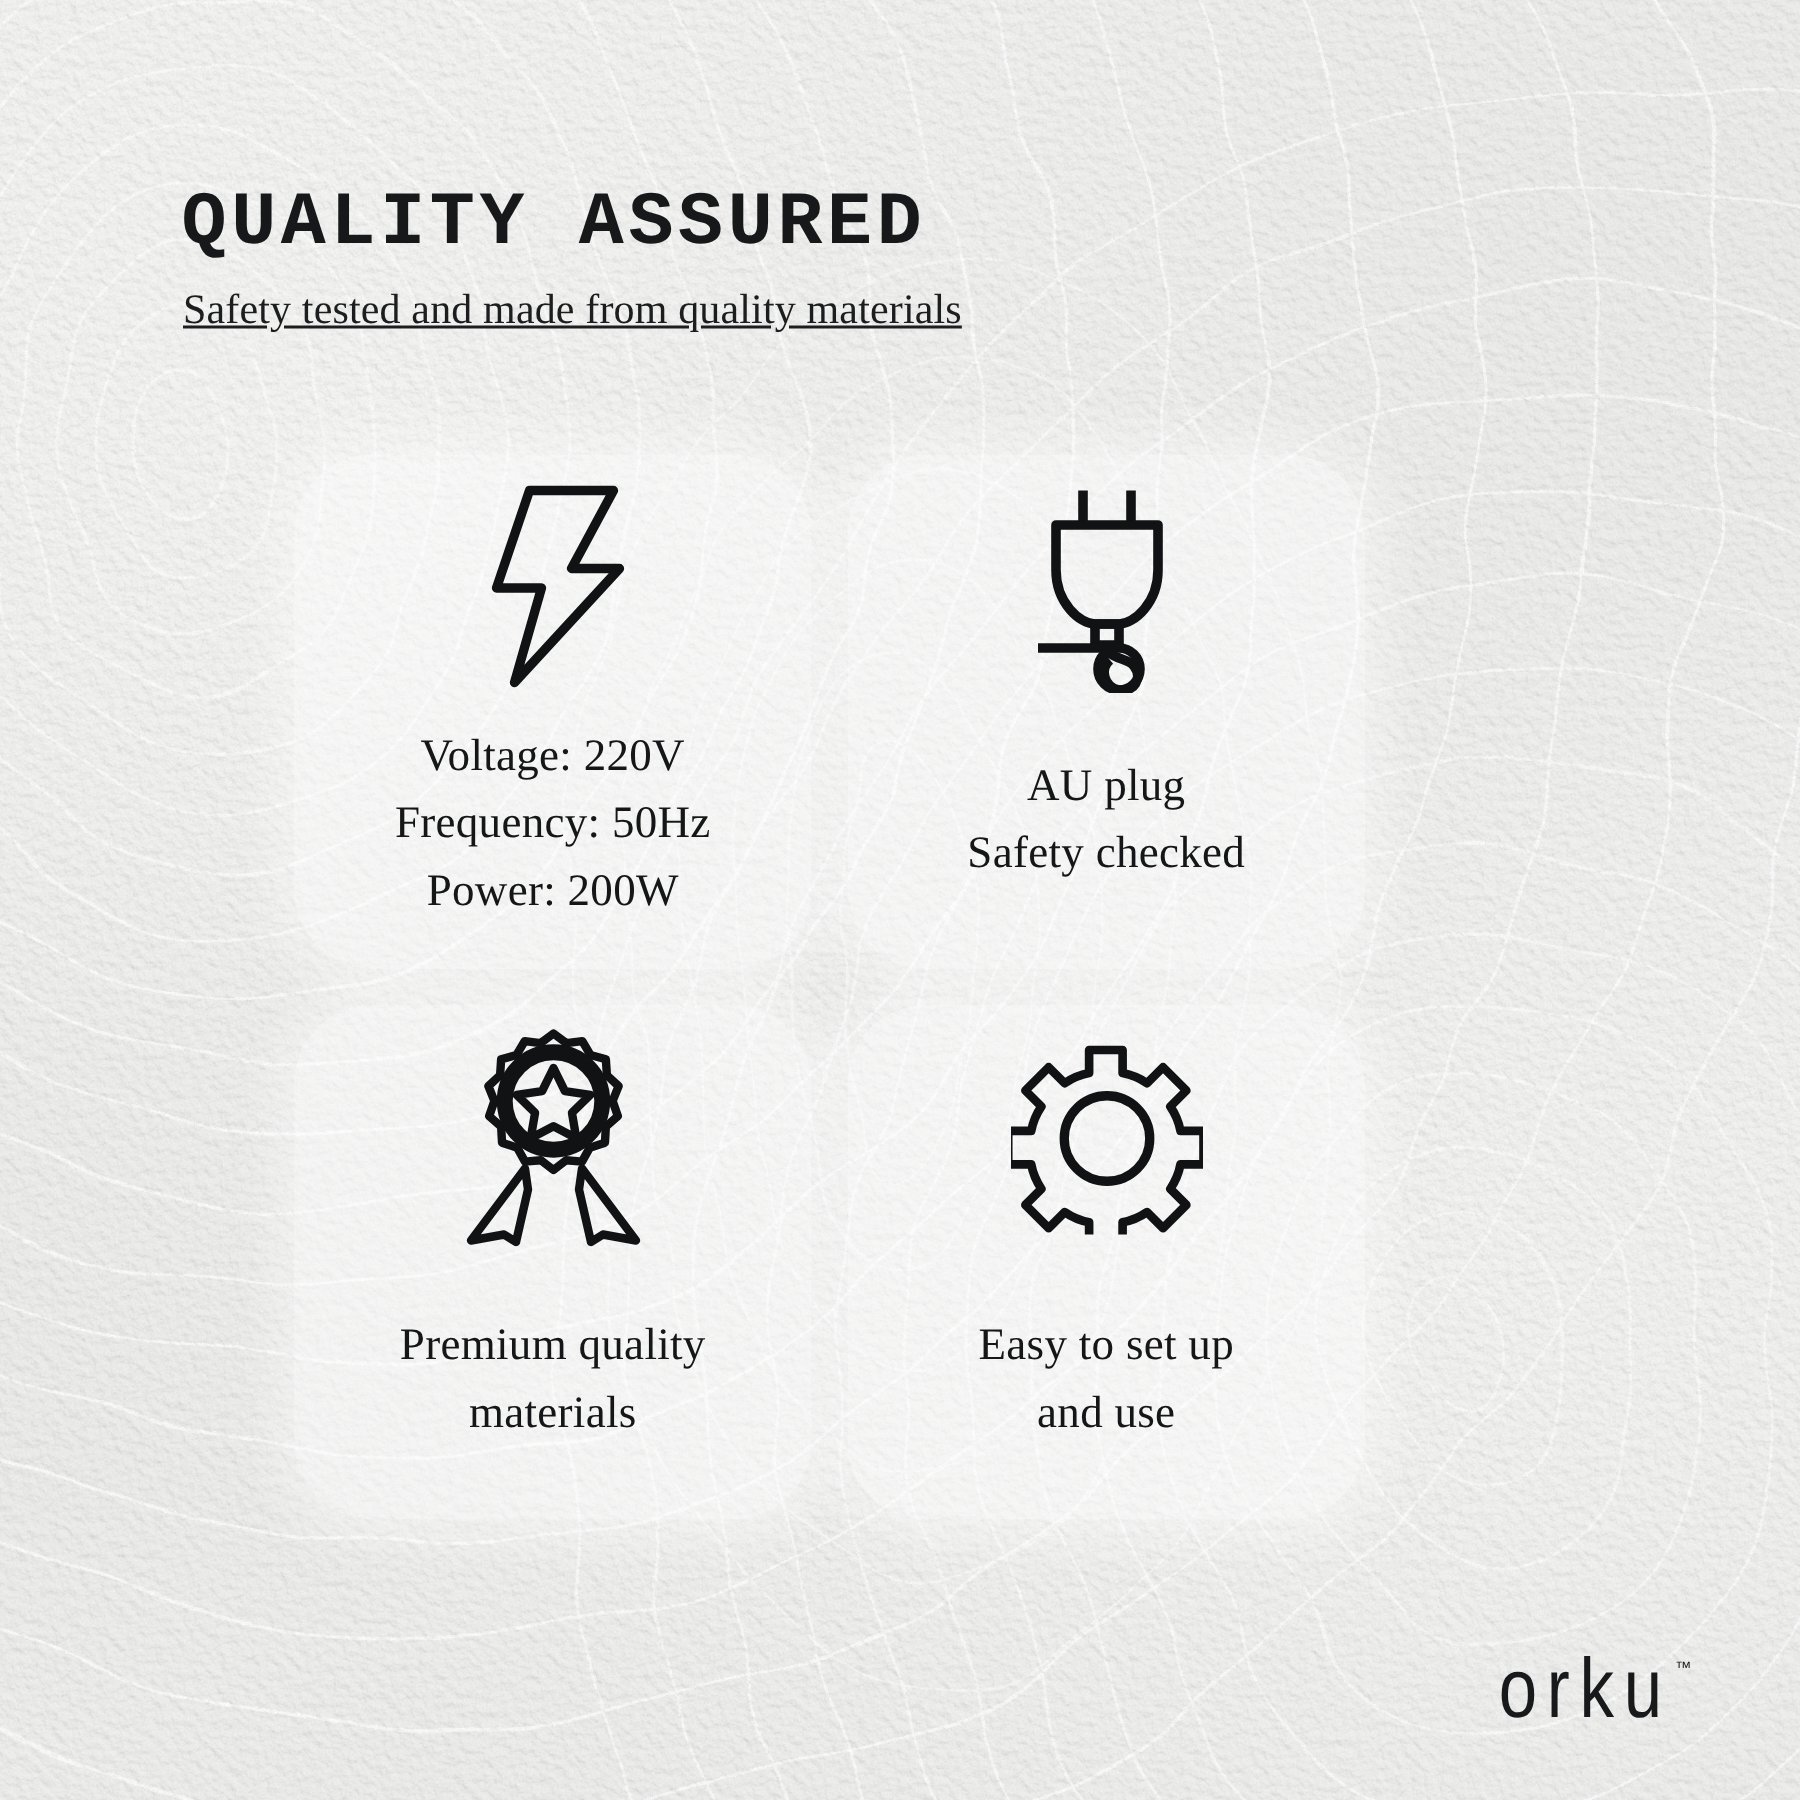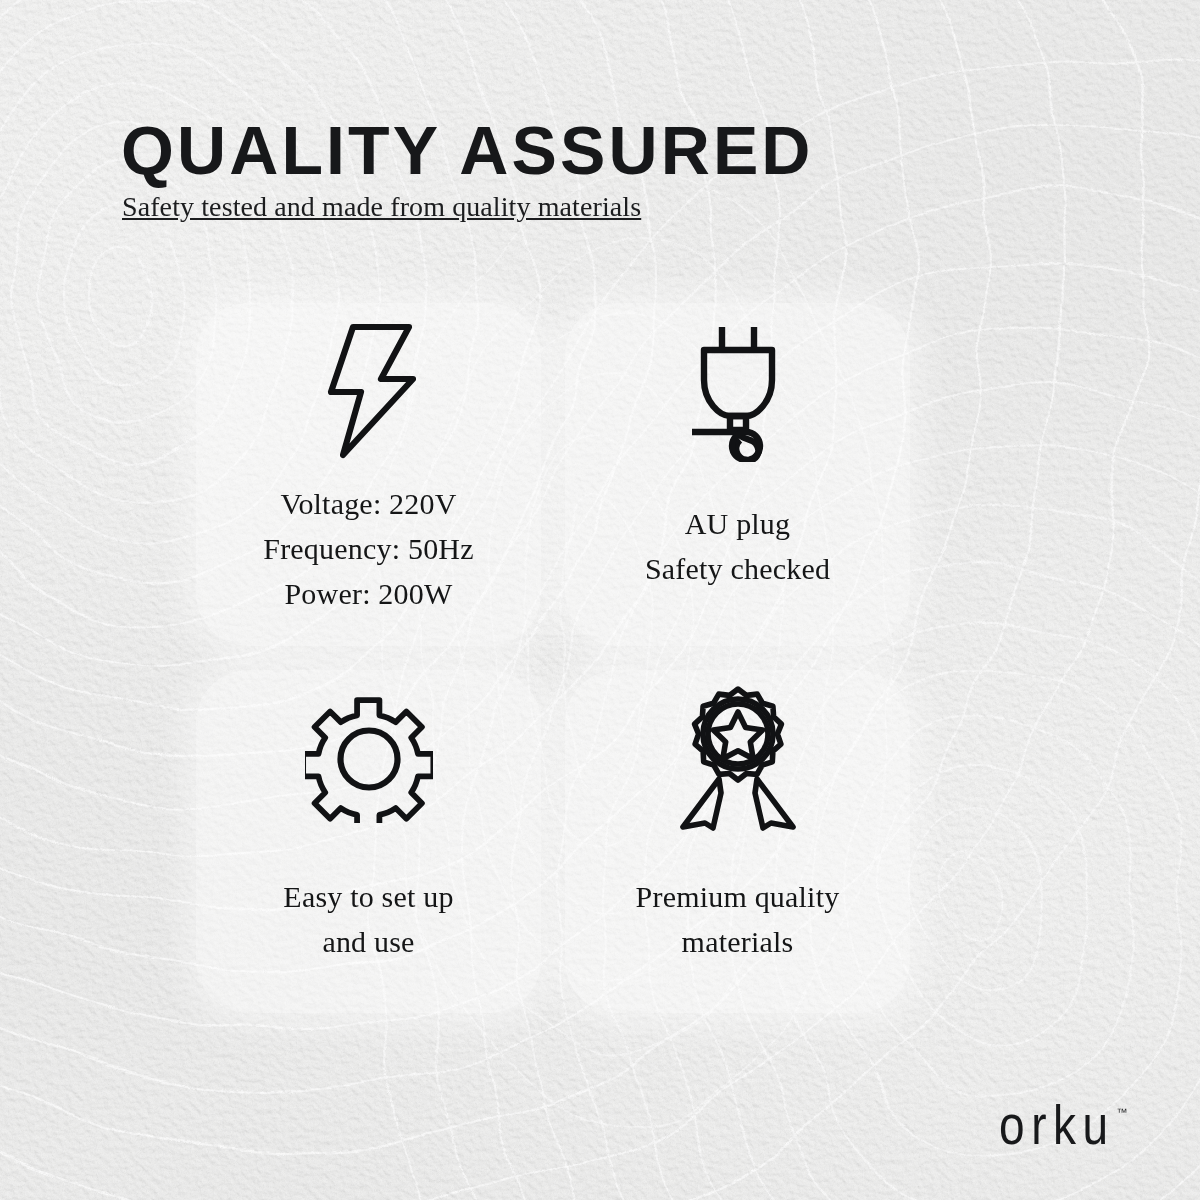--- a/index.html
+++ b/index.html
@@ -48,23 +48,23 @@
 
   
   .header {
     position: absolute;
     left: 121px;
     top: 122px;
     width: 900px;
   }
   .title {
     margin: 0;
-    font-family: Liberation Sans, sans-serif;
+    font-family: Liberation Mono, monospace;
     font-weight: 700;
-    font-size: 68px;
+    font-size: 50px;
     line-height: 56px;
     letter-spacing: 3.1px;
     color: #17181a;
   }
   .subtitle {
     margin: 13px 0 0 1px;
     font-family: "Liberation Serif", serif;
     font-weight: 400;
     font-size: 28px;
     line-height: 32px;
@@ -277,64 +277,64 @@
 
           <line x1="14" y1="110" x2="66" y2="110"></line>
           <path d="M60 108 C60 118 74 116 78 122 C84 130 78 140 68 138 C58 136 55 124 62 118"></path>
           <circle cx="68" cy="124" r="14"></circle>
         </svg>
       </div>
       <div class="card-text">AU plug
 Safety checked</div>
     </div>
 
+    <div class="card card-4">
+      <div class="card-icon">
+        <svg width="126" height="148" viewBox="0 0 126 148" fill="none" stroke="#111214" stroke-width="5.6" stroke-linejoin="round" stroke-linecap="round">
+
+          <path d="M44 94 L8 142 L30 138 L38 143 L46 108 Z"></path>
+          <path d="M82 94 L118 142 L96 138 L88 143 L80 108 Z"></path>
+
+          <path d="M63 4
+                   L71.6 10.4 L82.2 9.1 L87.6 18.3 L97.9 21.2 L98.6 31.8 L106.4 39.1
+                   L102.4 49.0 L105.9 59.1 L97.9 66.1 L97.3 76.8 L87.2 80.1 L82.0 89.4
+                   L71.4 88.5 L63 95.0 L54.6 88.5 L44.0 89.4 L38.8 80.1 L28.7 76.8
+                   L28.1 66.1 L20.1 59.1 L23.6 49.0 L19.6 39.1 L27.4 31.8 L28.1 21.2
+                   L38.4 18.3 L43.8 9.1 L54.4 10.4 Z"></path>
+
+          <circle cx="63" cy="49" r="35"></circle>
+          <circle cx="63" cy="49" r="30"></circle>
+
+          <path d="M63 27 L70.6 42.4 L87.6 44.9 L75.3 56.9 L78.2 73.8 L63 65.8 L47.8 73.8 L50.7 56.9 L38.4 44.9 L55.4 42.4 Z"></path>
+        </svg>
+      </div>
+      <div class="card-text">Premium quality
+materials</div>
+    </div>
+
     <div class="card card-3">
       <div class="card-icon">
         <svg width="128" height="128" viewBox="0 0 128 128" fill="none" stroke="#111214" stroke-width="6.2" stroke-linejoin="round" stroke-linecap="round">
           <path d="M52 4 H76 V20.5
                    A46 46 0 0 1 93.5 27.8
                    L105 16.3 L121.7 33 L110.2 44.5
                    A46 46 0 0 1 117.5 62 H134 V86 H117.5
                    A46 46 0 0 1 110.2 103.5 L121.7 115 L105 131.7 L93.5 120.2
                    A46 46 0 0 1 76 127.5 V144 H52 V127.5
                    A46 46 0 0 1 34.5 120.2 L23 131.7 L6.3 115 L17.8 103.5
                    A46 46 0 0 1 10.5 86 H-6 V62 H10.5
                    A46 46 0 0 1 17.8 44.5 L6.3 33 L23 16.3 L34.5 27.8
                    A46 46 0 0 1 52 20.5 Z" transform="translate(0,-8) scale(0.93) translate(4,10)"></path>
           <circle cx="64" cy="64" r="28.5"></circle>
         </svg>
       </div>
       <div class="card-text">Easy to set up
 and use</div>
     </div>
 
-    <div class="card card-4">
-      <div class="card-icon">
-        <svg width="126" height="148" viewBox="0 0 126 148" fill="none" stroke="#111214" stroke-width="5.6" stroke-linejoin="round" stroke-linecap="round">
-
-          <path d="M44 94 L8 142 L30 138 L38 143 L46 108 Z"></path>
-          <path d="M82 94 L118 142 L96 138 L88 143 L80 108 Z"></path>
-
-          <path d="M63 4
-                   L71.6 10.4 L82.2 9.1 L87.6 18.3 L97.9 21.2 L98.6 31.8 L106.4 39.1
-                   L102.4 49.0 L105.9 59.1 L97.9 66.1 L97.3 76.8 L87.2 80.1 L82.0 89.4
-                   L71.4 88.5 L63 95.0 L54.6 88.5 L44.0 89.4 L38.8 80.1 L28.7 76.8
-                   L28.1 66.1 L20.1 59.1 L23.6 49.0 L19.6 39.1 L27.4 31.8 L28.1 21.2
-                   L38.4 18.3 L43.8 9.1 L54.4 10.4 Z"></path>
-
-          <circle cx="63" cy="49" r="35"></circle>
-          <circle cx="63" cy="49" r="30"></circle>
-
-          <path d="M63 27 L70.6 42.4 L87.6 44.9 L75.3 56.9 L78.2 73.8 L63 65.8 L47.8 73.8 L50.7 56.9 L38.4 44.9 L55.4 42.4 Z"></path>
-        </svg>
-      </div>
-      <div class="card-text">Premium quality
-materials</div>
-    </div>
-
   </div>
 
   <div class="brand">
     <span class="brand-word">orku</span>
     <span class="brand-tm">™</span>
   </div>
 
 </div>
 
 </body></html>

